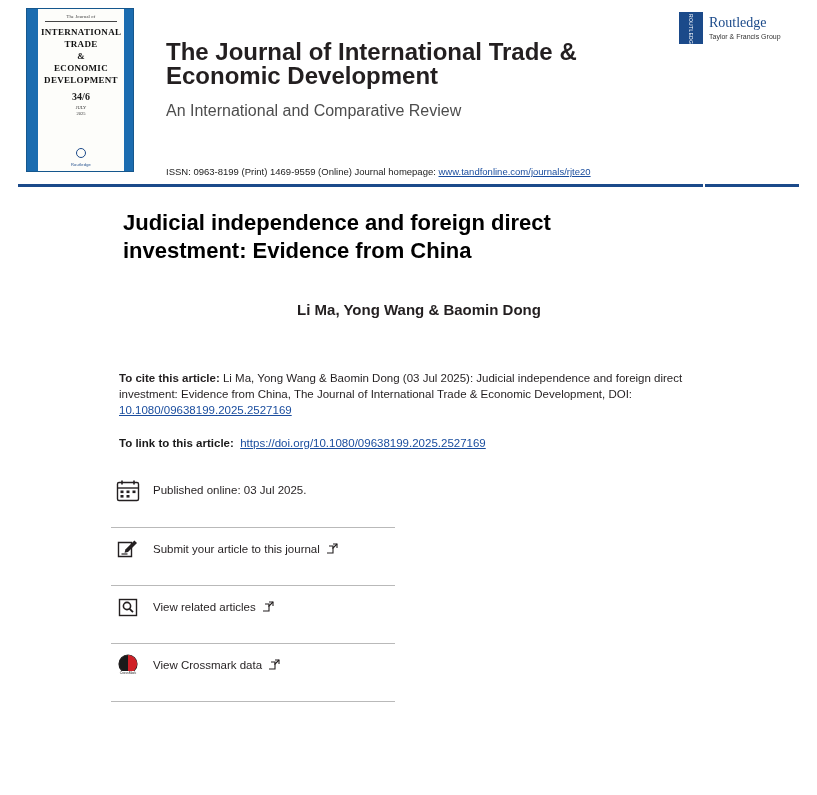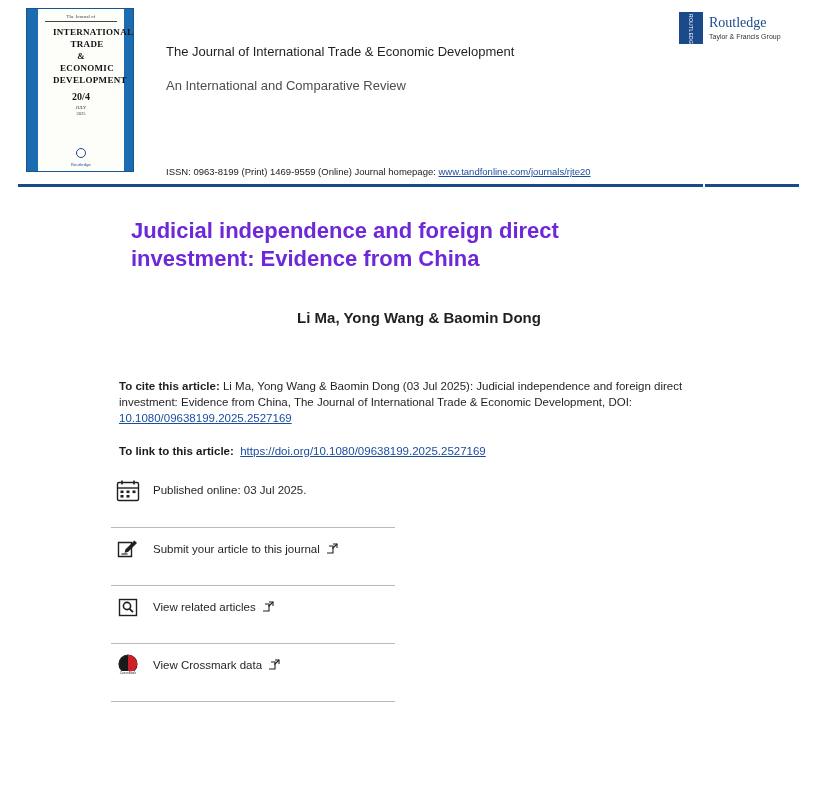--- a/index.html
+++ b/index.html
@@ -56,21 +56,20 @@
     background: #444;
     margin: 2px 4px 4px 4px;
   }
   .cover-title {
     font-family: "Liberation Serif", serif;
     font-size: 9px;
     font-weight: bold;
     line-height: 12px;
     letter-spacing: .3px;
     color: #111;
-    margin-left: 12px;
   }
   .cover-amp {
     font-family: "Liberation Serif", serif;
     font-size: 9px;
     font-weight: bold;
     line-height: 12px;
   }
   .cover-vol {
     font-family: "Liberation Serif", serif;
     font-size: 10px;
@@ -107,28 +106,28 @@
     margin-top: 1px;
   }
 
   .journal-block {
     position: absolute;
     left: 166px;
     top: 40px;
     width: 470px;
   }
   .journal-title {
-    font-size: 13px;
+    font-size: 24px;
     line-height: 24px;
     color: #231f20;
-    font-weight: normal;
+    font-weight: bold;
     margin: 0;
   }
   .journal-sub {
-    font-size: 13px;
+    font-size: 16px;
     color: #4d4d4d;
     margin-top: 14px;
   }
 
   .routledge {
     position: absolute;
     right: 18px;
     top: 12px;
     width: 120px;
     height: 36px;
@@ -200,22 +199,22 @@
   .content {
     position: absolute;
     left: 119px;
     top: 205px;
     width: 600px;
   }
   .article-title {
     font-size: 22px;
     line-height: 28px;
     font-weight: bold;
-    color: #6d28d9;
-    margin: 12px;
+    color: #000000;
+    margin: 4px;
     width: 490px;
   }
   .authors {
     font-size: 15px;
     font-weight: bold;
     color: #231f20;
     margin-top: 36px;
     text-align: center;
   }
   .cite-block {
@@ -285,21 +284,21 @@
 
   <div class="cover">
     <div class="cover-inner">
       <div class="cover-topline">The Journal of</div>
       <div class="cover-rule"></div>
       <div class="cover-title">INTERNATIONAL</div>
       <div class="cover-title">TRADE</div>
       <div class="cover-amp">&amp;</div>
       <div class="cover-title">ECONOMIC</div>
       <div class="cover-title">DEVELOPMENT</div>
-      <div class="cover-vol">20/4</div>
+      <div class="cover-vol">34/6</div>
       <div class="cover-date">JULY</div>
       <div class="cover-date" style="margin-top:0">2025</div>
       <div class="cover-logo">
         <span class="cover-logo-mark"></span>
         <span class="cover-logo-text">Routledge</span>
       </div>
     </div>
   </div>
 
   <div class="journal-block">

